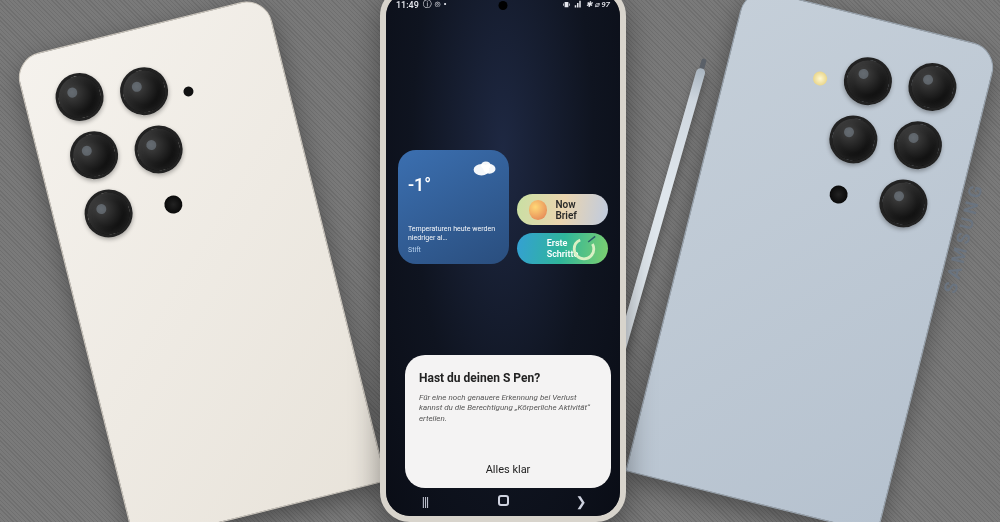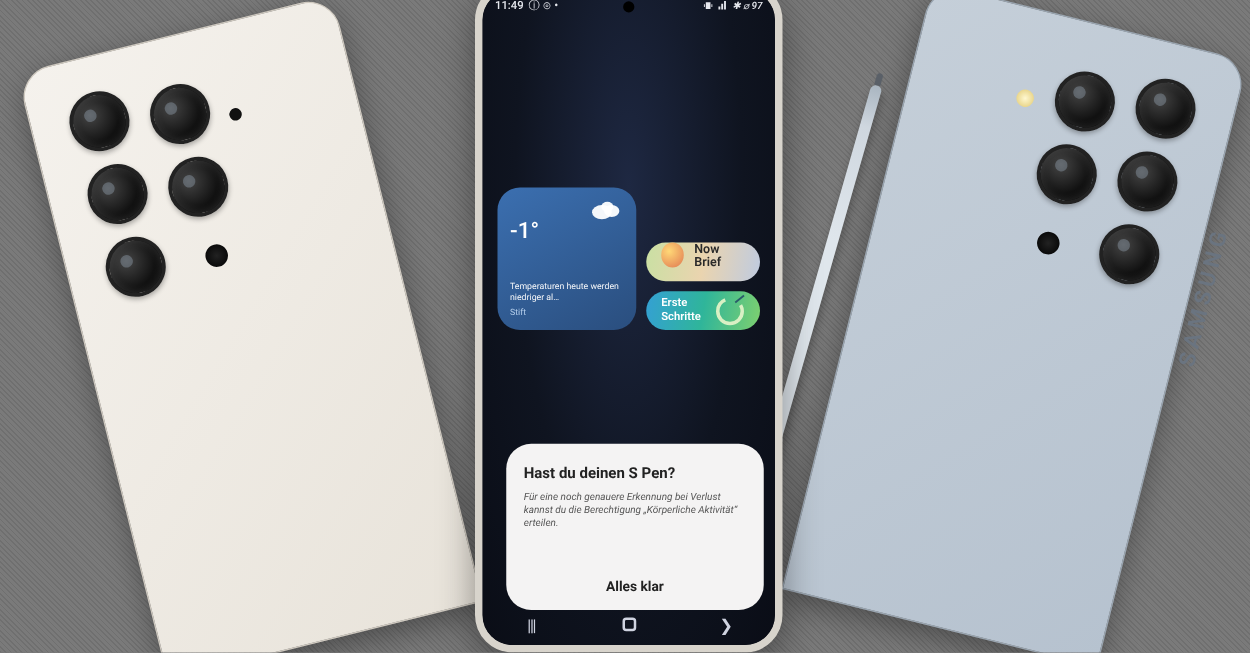--- a/index.html
+++ b/index.html
@@ -195,20 +195,21 @@
   .weather-widget .temp { font-size: 18px; font-weight: 500; margin-top: 14px;}
   .weather-widget .desc { font-size: 7px; line-height: 1.2; margin-top: 4px; opacity: 0.95;}
   .weather-widget .city { font-size: 7px; margin-top: 4px; color: #b7d1ee; }
 
   .right-widgets { flex: 1; display: flex; flex-direction: column; gap: 8px; }
   .now-brief {
     flex: 1;
     background: linear-gradient(100deg, #c9e0a3 0%, #ead4af 50%, #bfcbe0 100%);
     border-radius: 26px;
     display: flex;
+    align-items: center;
     padding: 0 12px;
     gap: 8px;
     margin-top: 44px;
   }
   .now-brief .dot {
     width: 20px; height: 20px; border-radius: 50%;
     background: radial-gradient(circle at 35% 35%, #ffd877, #e07850);
   }
   .now-brief .label { font-size: 10px; font-weight: 600; color: #2a2a2a; }
   .erste {
@@ -216,20 +217,21 @@
     background: linear-gradient(100deg, #34a0d4, #2fb59a, #7ed06f);
     border-radius: 18px;
     display: flex;
     align-items: center;
     padding: 0 12px;
     color: #fff;
     font-size: 9px;
     font-weight: 600;
     line-height: 1.2;
     position: relative;
+    justify-content: center;
   }
   .erste .swirl {
     position: absolute; right: 10px; top: 50%; transform: translateY(-50%);
     width: 28px; height: 28px;
   }
 
   
   .dialog-card {
     position: absolute;
     bottom: 28px;
@@ -254,21 +256,21 @@
     font-size: 8px;
     color: #555;
     line-height: 1.35;
     margin-bottom: 14px;
     font-style: italic;
   }
   .dialog-card .ok-btn {
     display: block;
     text-align: center;
     font-size: 11px;
-    font-weight: 700;
+    font-weight: 400;
     color: #222;
     padding: 6px 0 2px 0;
     border-top: 0;
     margin-top: 32px;
   }
 
   
   .navbar {
     position: absolute;
     bottom: 4px;

